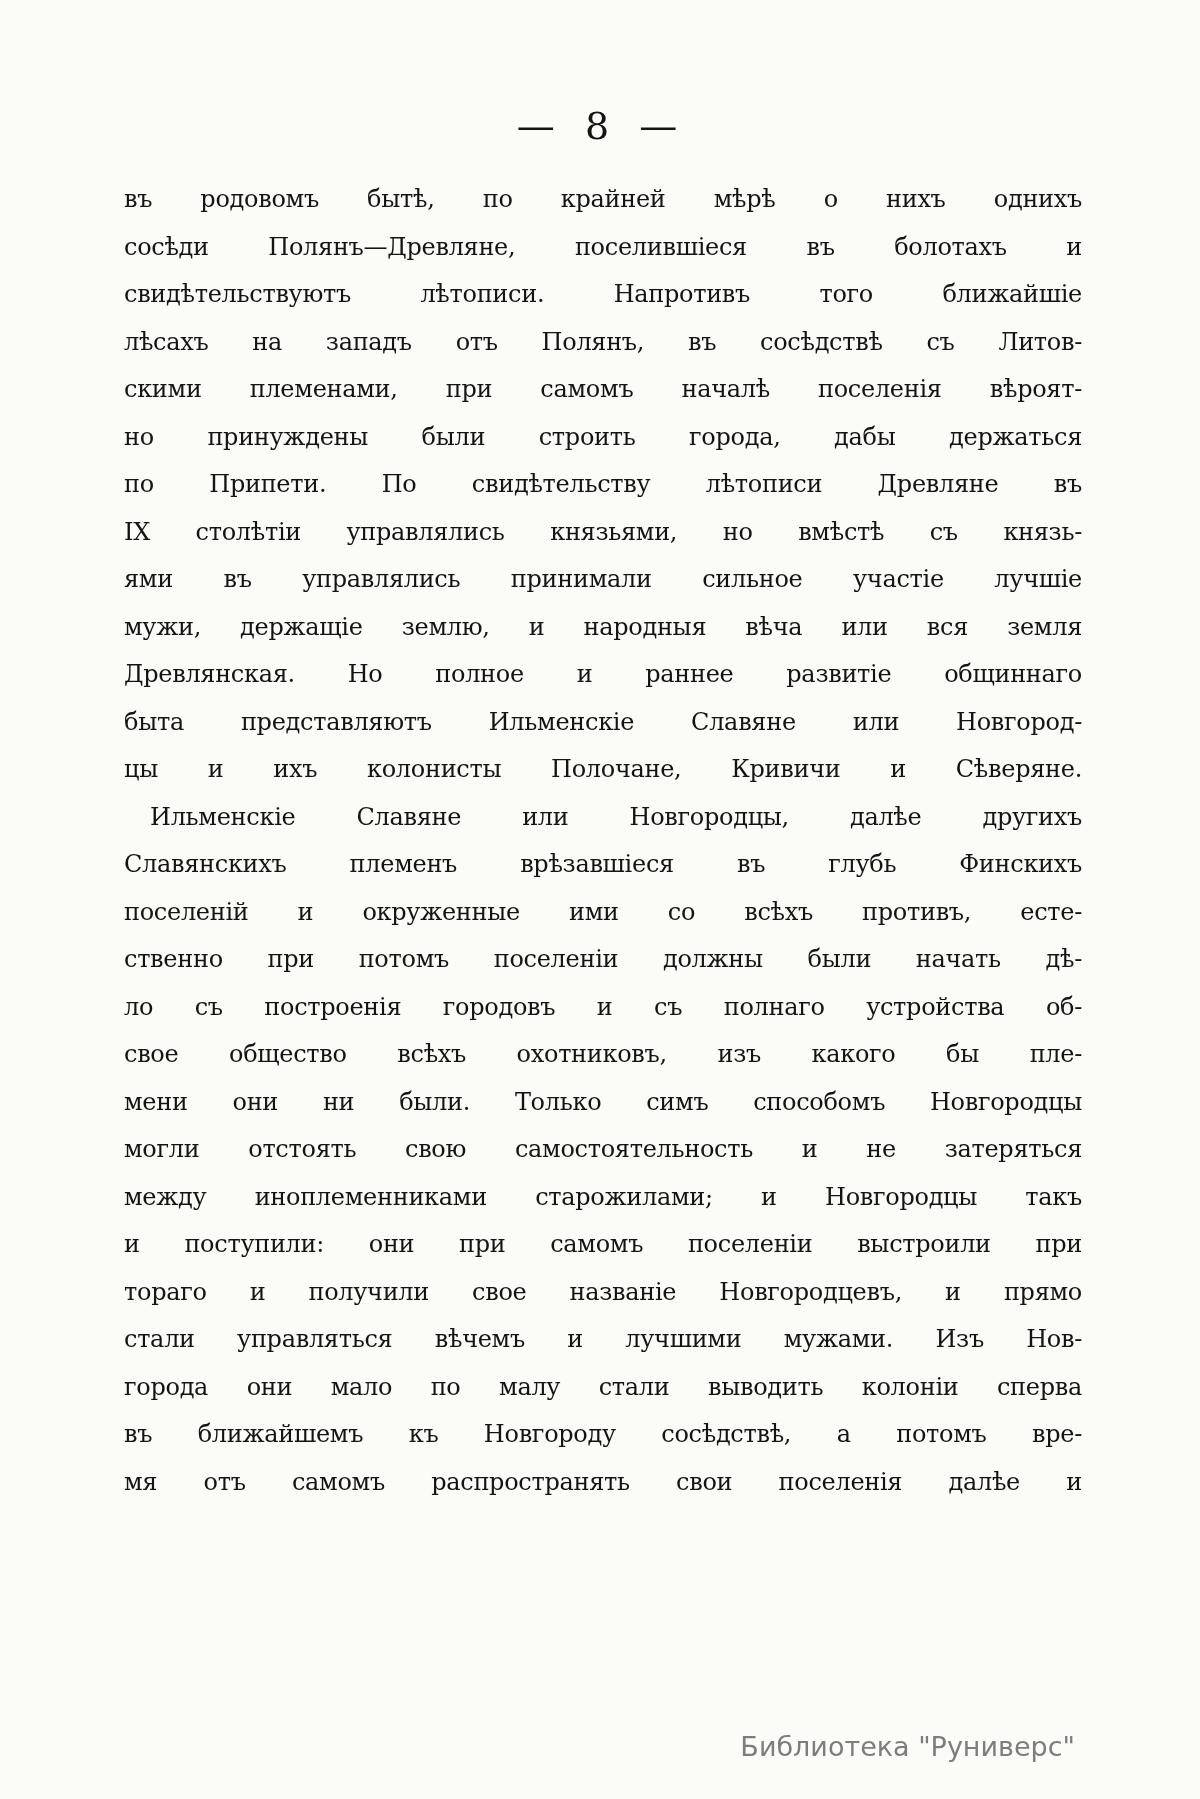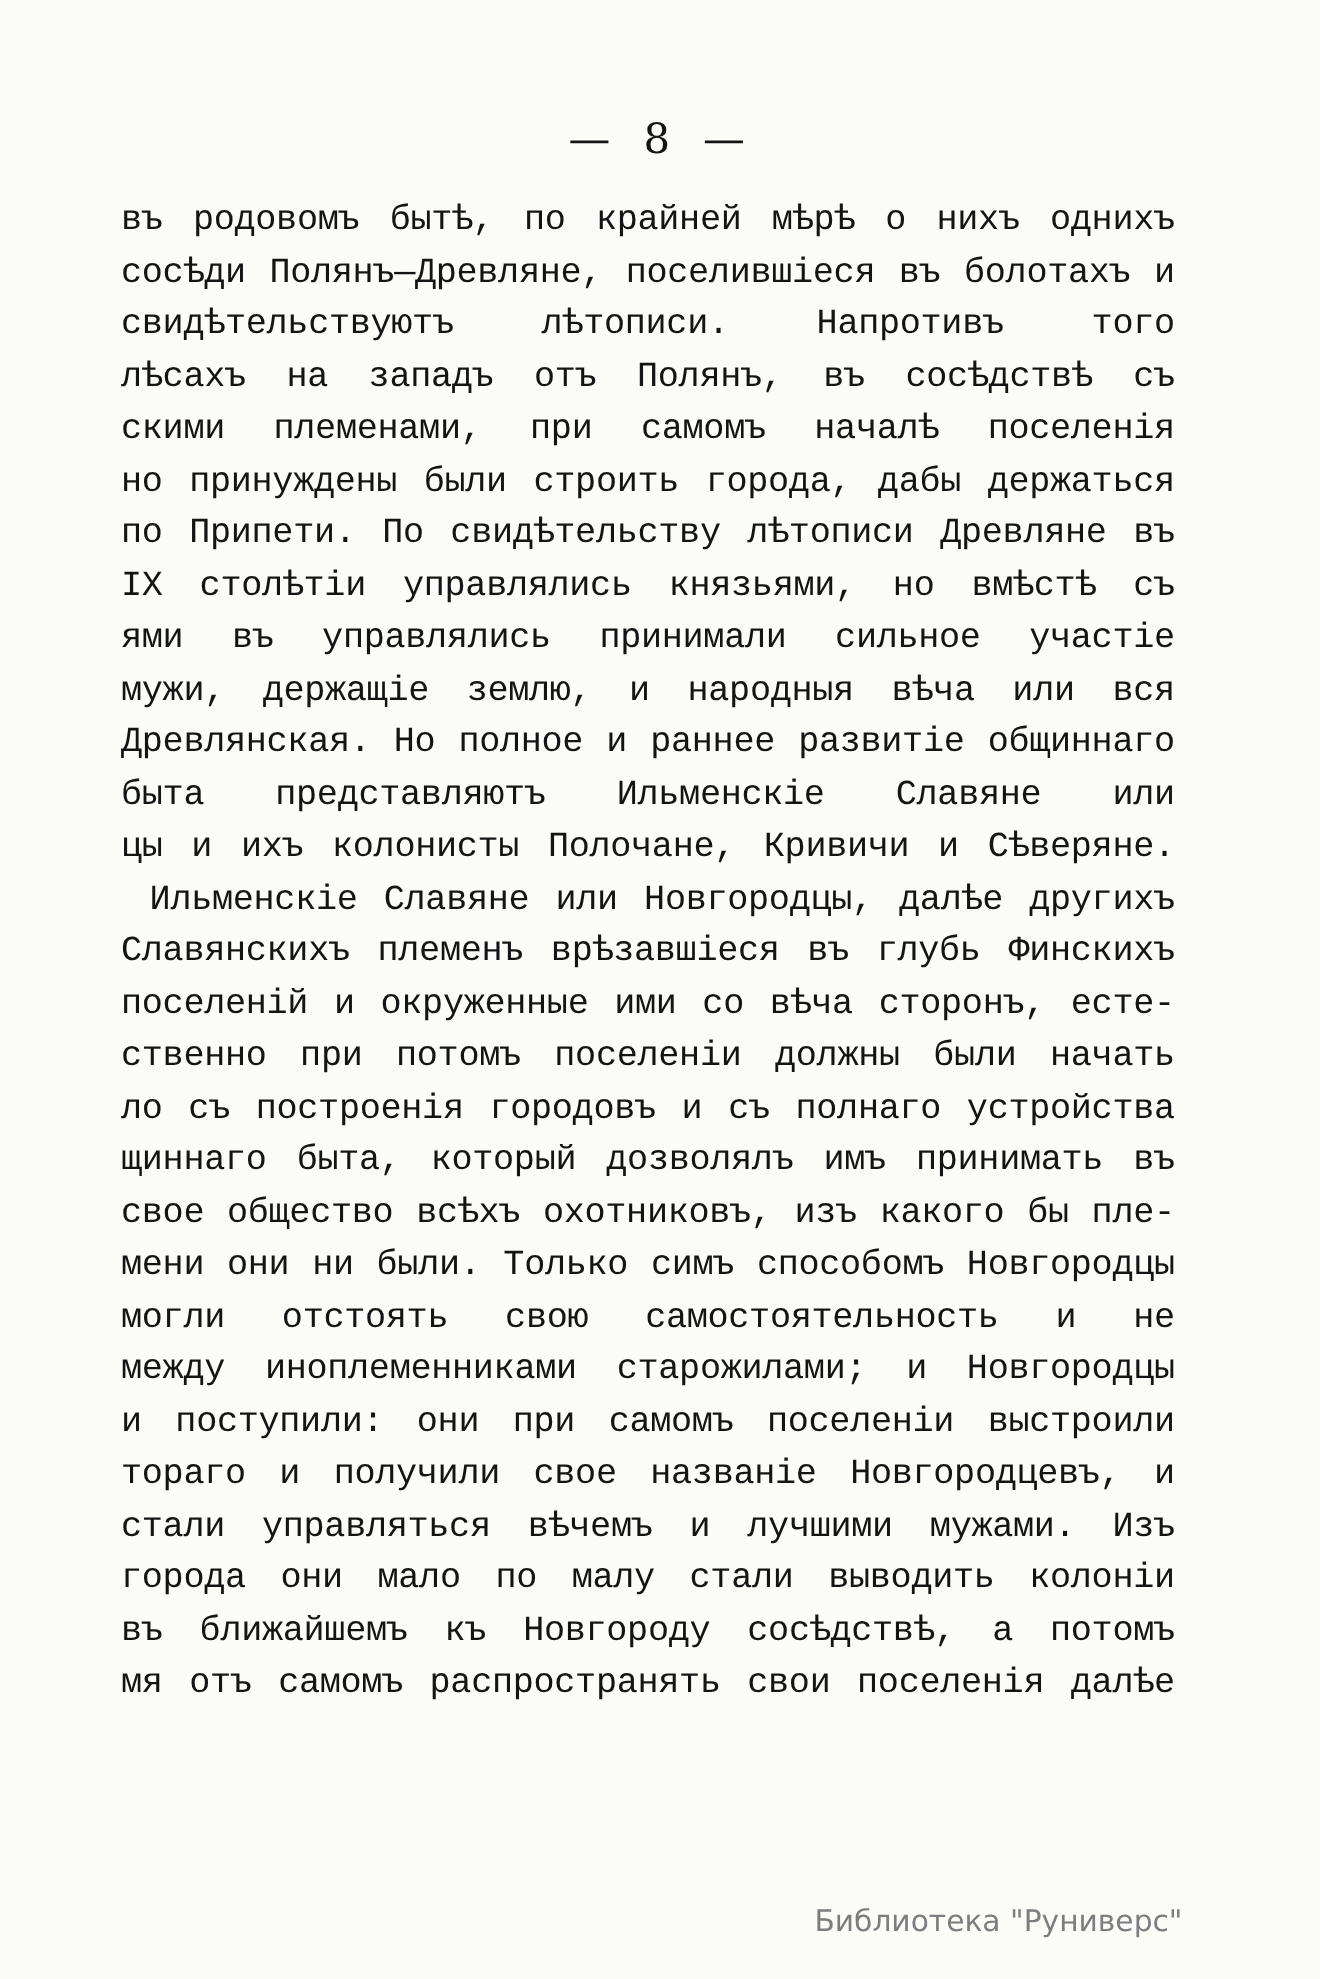--- a/index.html
+++ b/index.html
@@ -23,26 +23,25 @@
     width: 958px;
     text-align: center;
     font-size: 38px;
     letter-spacing: 4px;
     word-spacing: 10px;
     color: #141414;
   }
   .text-block {
     position: absolute;
     top: 176px;
-    left: 110px;
+    left: 124px;
     width: 958px;
-    font-size: 32px;
+    font-size: 24px;
     line-height: 47.5px;
     letter-spacing: -0.3px;
-    font-family: Liberation Mono, monospace;
   }
   .para { margin: 0; padding: 0; }
   .line {
     text-align: justify;
     text-align-last: justify;
     height: 47.5px;
     overflow: hidden;
     white-space: normal;
   }
   .line.indent { text-indent: 26px; }
@@ -78,24 +77,23 @@
       <div class="line">ями въ управлялись принимали сильное участіе лучшіе</div>
       <div class="line">мужи, держащіе землю, и народныя вѣча или вся земля</div>
       <div class="line">Древлянская. Но полное и раннее развитіе общиннаго</div>
       <div class="line">быта представляютъ Ильменскіе Славяне или Новгород-</div>
       <div class="line">цы и ихъ колонисты Полочане, Кривичи и Сѣверяне.</div>
     </div>
 
     <div class="para">
       <div class="line indent">Ильменскіе Славяне или Новгородцы, далѣе другихъ</div>
       <div class="line">Славянскихъ племенъ врѣзавшіеся въ глубь Финскихъ</div>
-      <div class="line">поселеній и окруженные ими со вѣча сторонъ, есте-</div>
+      <div class="line">поселеній и окруженные ими со всѣхъ противъ, есте-</div>
       <div class="line">ственно при потомъ поселеніи должны были начать дѣ-</div>
       <div class="line">ло съ построенія городовъ и съ полнаго устройства об-</div>
-      <div class="line">щиннаго быта, который дозволялъ имъ принимать въ</div>
       <div class="line">свое общество всѣхъ охотниковъ, изъ какого бы пле-</div>
       <div class="line">мени они ни были. Только симъ способомъ Новгородцы</div>
       <div class="line">могли отстоять свою самостоятельность и не затеряться</div>
       <div class="line">между иноплеменниками старожилами; и Новгородцы такъ</div>
       <div class="line">и поступили: они при самомъ поселеніи выстроили при</div>
       <div class="line">тораго и получили свое названіе Новгородцевъ, и прямо</div>
       <div class="line">стали управляться вѣчемъ и лучшими мужами. Изъ Нов-</div>
       <div class="line">города они мало по малу стали выводить колоніи сперва</div>
       <div class="line">въ ближайшемъ къ Новгороду сосѣдствѣ, а потомъ вре-</div>
       <div class="line">мя отъ самомъ распространять свои поселенія далѣе и</div>

